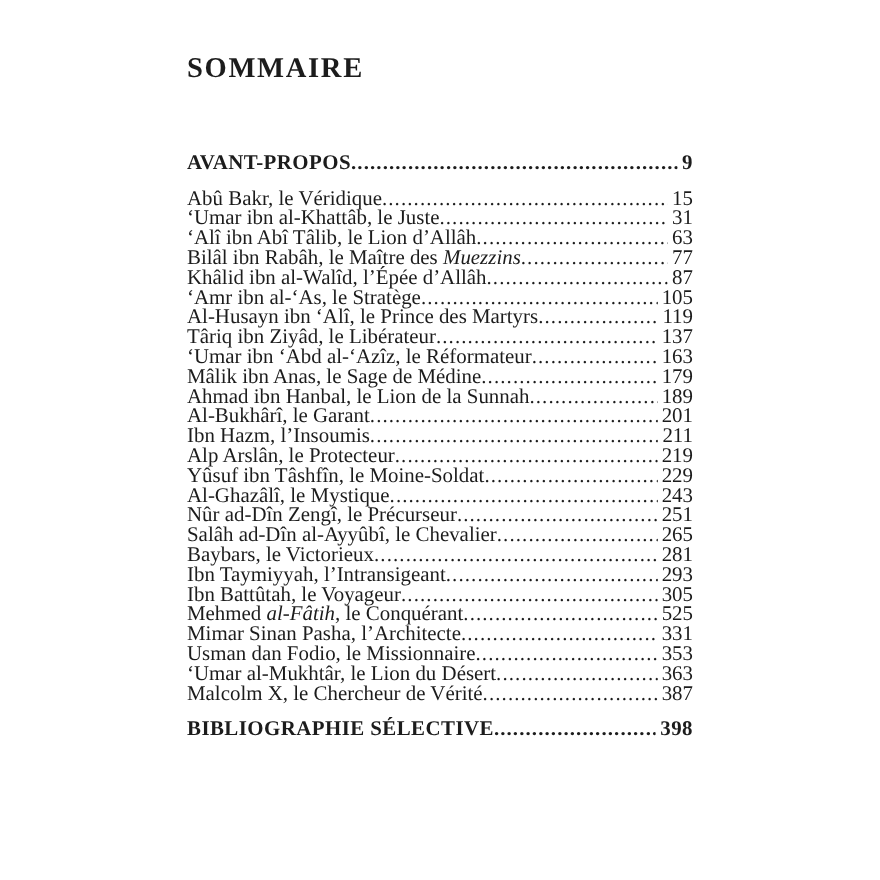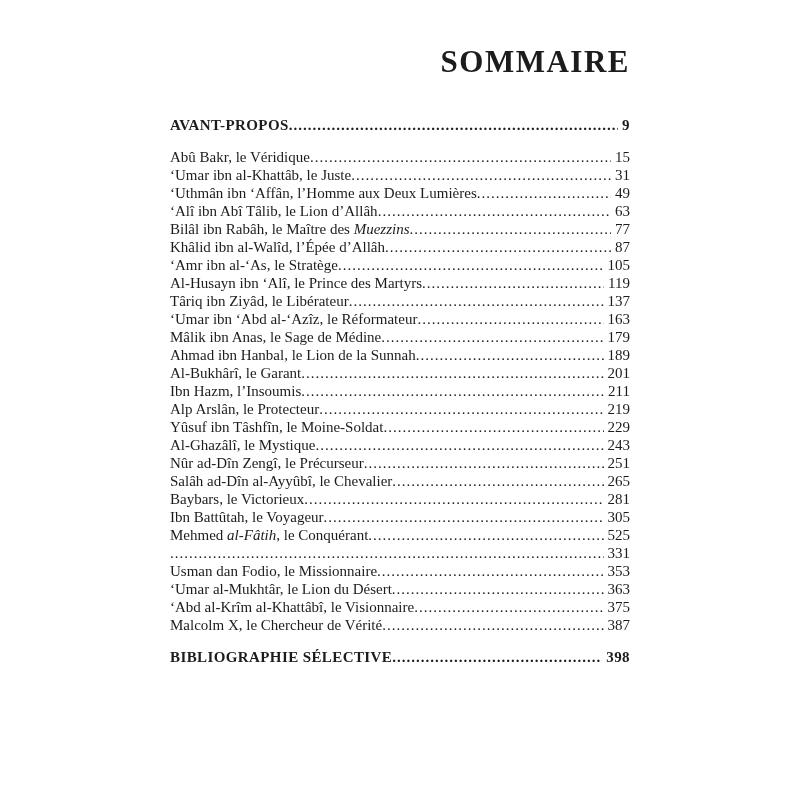--- a/index.html
+++ b/index.html
@@ -12,29 +12,29 @@
   }
   .page {
     width: 460px;
     margin: 0 auto;
     padding-top: 48px;
     font-family: "Liberation Serif", "DejaVu Serif", serif;
     color: #1c1c1c;
   }
   .page-title {
     margin: 0;
-    text-align: right;
-    font-size: 31px;
+    text-align: left;
+    font-size: 26px;
     font-weight: 700;
     letter-spacing: 1.5px;
     line-height: 28px;
   }
   .toc {
-    margin-top: 40px;
-    font-size: 15px;
+    margin-top: 64px;
+    font-size: 19px;
   }
   .toc-row {
     display: flex;
     align-items: baseline;
     line-height: 18px;
     height: 18px;
     white-space: nowrap;
   }
   .toc-row.bold {
     font-weight: 700;
@@ -81,25 +81,20 @@
     <span class="toc-text"><span>Abû Bakr, le Véridique</span></span>
     <span class="leader"></span>
     <span class="pagenum">15</span>
   </div>
         <div class="toc-row">
     <span class="toc-text"><span>‘Umar ibn al-Khattâb, le Juste</span></span>
     <span class="leader"></span>
     <span class="pagenum">31</span>
   </div>
         <div class="toc-row">
-    <span class="toc-text"><span>‘Uthmân ibn ‘Affân, l’Homme aux Deux Lumières</span></span>
-    <span class="leader"></span>
-    <span class="pagenum">49</span>
-  </div>
-        <div class="toc-row">
     <span class="toc-text"><span>‘Alî ibn Abî Tâlib, le Lion d’Allâh</span></span>
     <span class="leader"></span>
     <span class="pagenum">63</span>
   </div>
         <div class="toc-row">
     <span class="toc-text"><span>Bilâl ibn Rabâh, le Maître des </span><em>Muezzins</em></span>
     <span class="leader"></span>
     <span class="pagenum">77</span>
   </div>
         <div class="toc-row">
@@ -171,47 +166,48 @@
     <span class="toc-text"><span>Salâh ad-Dîn al-Ayyûbî, le Chevalier</span></span>
     <span class="leader"></span>
     <span class="pagenum">265</span>
   </div>
         <div class="toc-row">
     <span class="toc-text"><span>Baybars, le Victorieux</span></span>
     <span class="leader"></span>
     <span class="pagenum">281</span>
   </div>
         <div class="toc-row">
+    <span class="toc-text"><span>Ibn Taymiyyah, l’Intransigeant</span></span>
+    <span class="leader"></span>
+    <span class="pagenum">293</span>
+  </div>
+        <div class="toc-row">
     <span class="toc-text"><span>Ibn Battûtah, le Voyageur</span></span>
     <span class="leader"></span>
     <span class="pagenum">305</span>
   </div>
         <div class="toc-row">
     <span class="toc-text"><span>Mehmed </span><em>al-Fâtih</em><span>, le Conquérant</span></span>
     <span class="leader"></span>
     <span class="pagenum">525</span>
   </div>
         <div class="toc-row">
+    <span class="toc-text"><span>Mimar Sinan Pasha, l’Architecte</span></span>
     <span class="leader"></span>
     <span class="pagenum">331</span>
   </div>
         <div class="toc-row">
     <span class="toc-text"><span>Usman dan Fodio, le Missionnaire</span></span>
     <span class="leader"></span>
     <span class="pagenum">353</span>
   </div>
         <div class="toc-row">
     <span class="toc-text"><span>‘Umar al-Mukhtâr, le Lion du Désert</span></span>
     <span class="leader"></span>
     <span class="pagenum">363</span>
-  </div>
-        <div class="toc-row">
-    <span class="toc-text"><span>‘Abd al-Krîm al-Khattâbî, le Visionnaire</span></span>
-    <span class="leader"></span>
-    <span class="pagenum">375</span>
   </div>
         <div class="toc-row">
     <span class="toc-text"><span>Malcolm X, le Chercheur de Vérité</span></span>
     <span class="leader"></span>
     <span class="pagenum">387</span>
   </div>
       </div>
 
     <div class="toc-row bold back-row">
       <span class="toc-text">BIBLIOGRAPHIE SÉLECTIVE</span>

